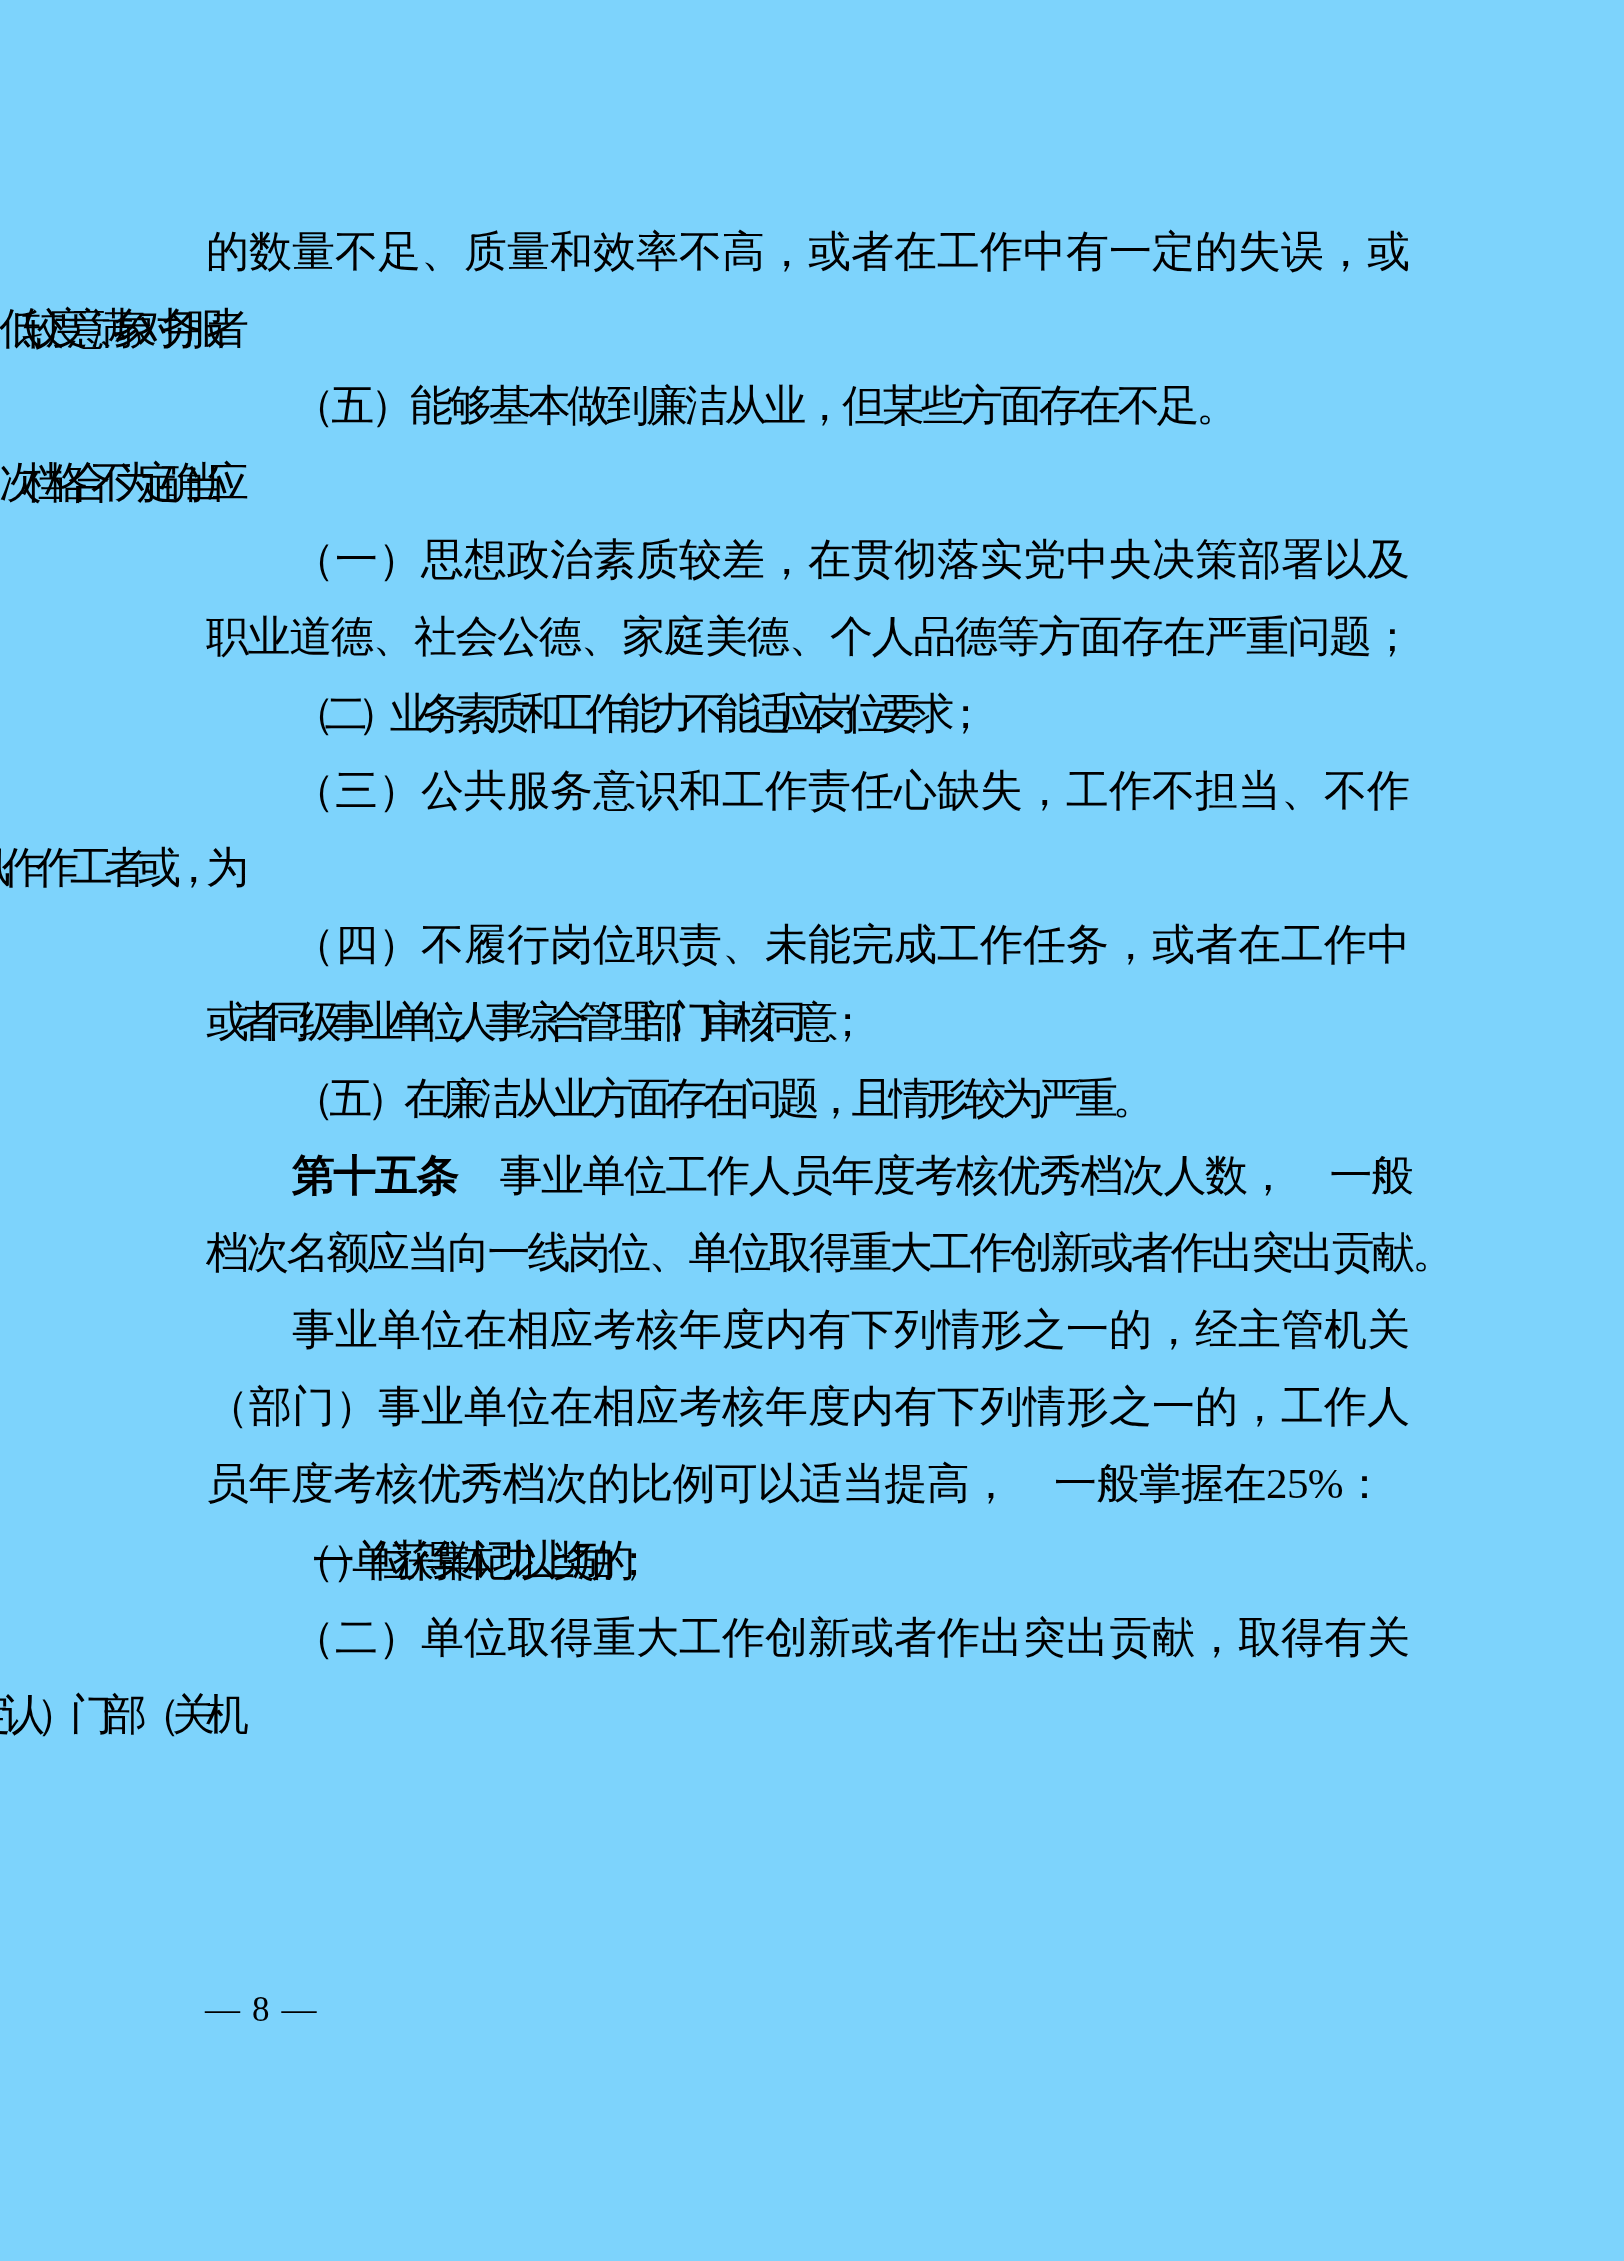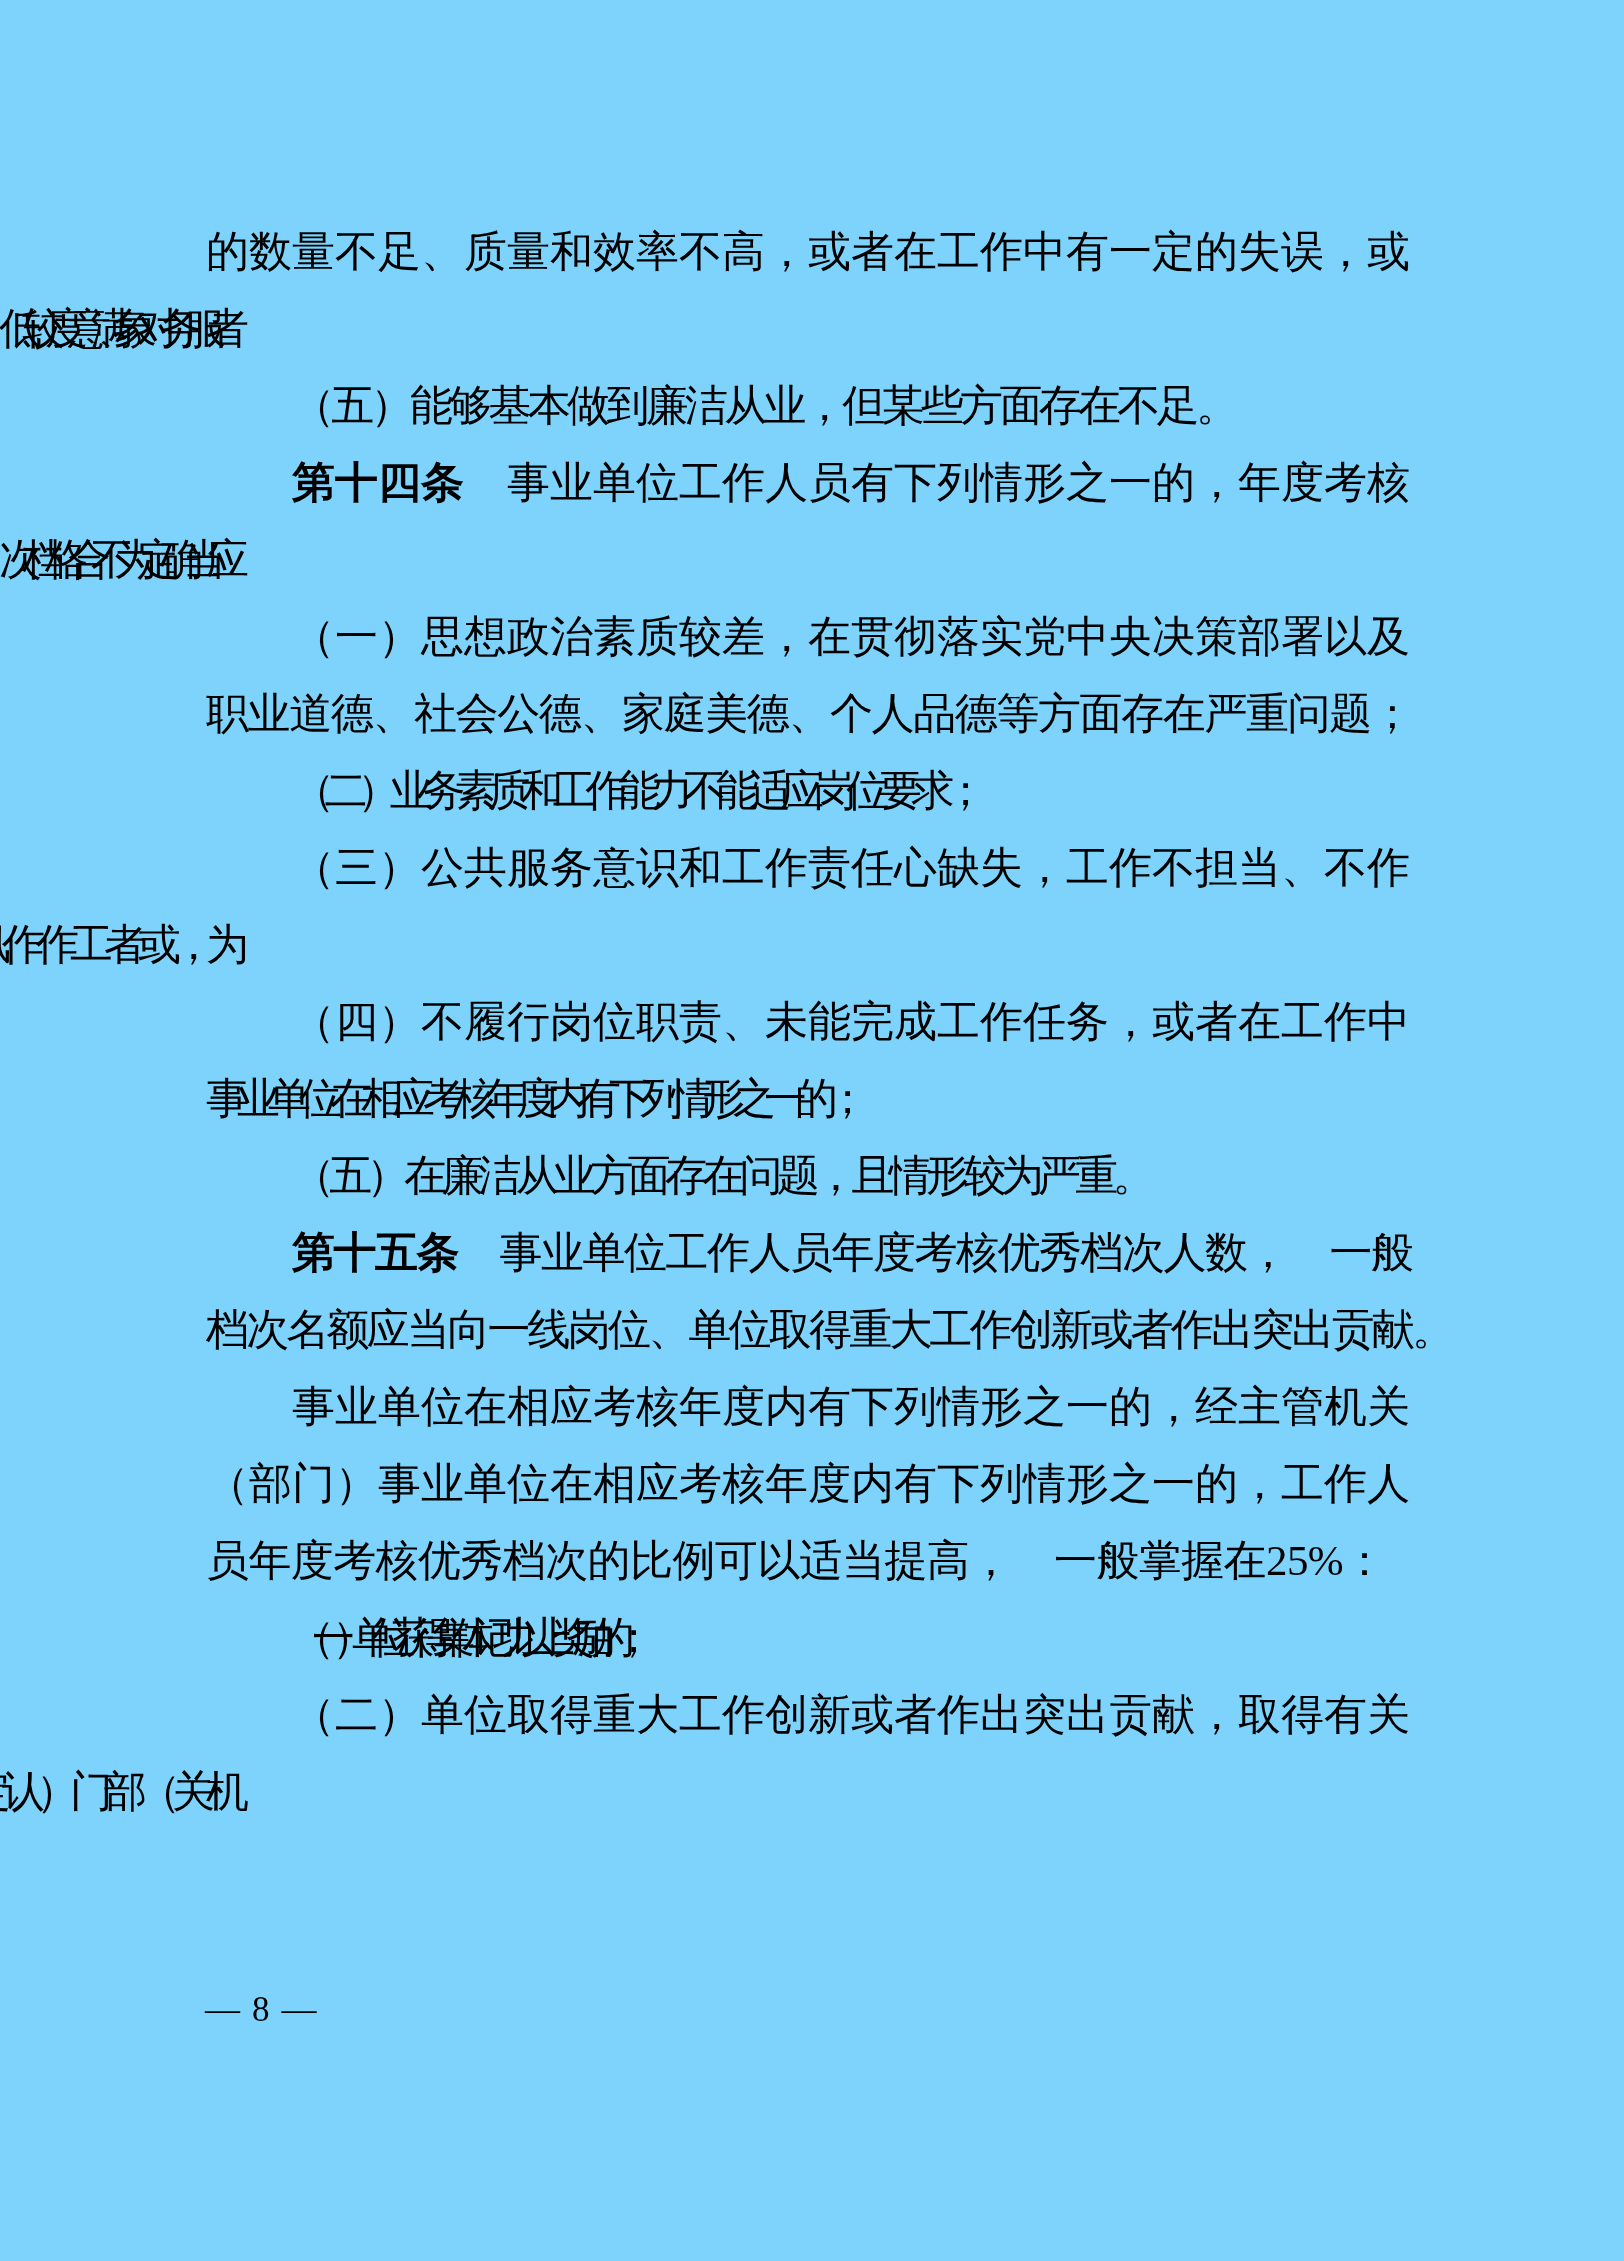--- a/index.html
+++ b/index.html
@@ -71,37 +71,36 @@
 <div class="page">
   <div class="doc-body">
       <div class="paragraph">
         <div class="line stretch"><span class="seg">的数量不足、质量和效率不高，或者在工作中有一定的失误，或</span></div>
         <div class="line" style="letter-spacing: -66px;"><span class="seg">者服务对象满意度较低；</span></div>
       </div>
       <div class="paragraph">
         <div class="line indent" style="letter-spacing: -3.7px;"><span class="seg">（五）能够基本做到廉洁从业，但某些方面存在不足。</span></div>
       </div>
       <div class="paragraph">
-        <div class="line indent stretch"><span class="seg bold">第十四条</span><span class="seg">　事业单位工作人员有下列情形之一的，年度考核</span></div>
         <div class="line" style="letter-spacing: -66px;"><span class="seg">应当确定为不合格档次：</span></div>
       </div>
       <div class="paragraph">
         <div class="line indent stretch"><span class="seg">（一）思想政治素质较差，在贯彻落实党中央决策部署以及</span></div>
         <div class="line" style="letter-spacing: -1.4px;"><span class="seg">职业道德、社会公德、家庭美德、个人品德等方面存在严重问题；</span></div>
       </div>
       <div class="paragraph">
         <div class="line indent" style="letter-spacing: -10.4px;"><span class="seg">（二）业务素质和工作能力不能适应岗位要求；</span></div>
       </div>
       <div class="paragraph">
         <div class="line indent stretch"><span class="seg">（三）公共服务意识和工作责任心缺失，工作不担当、不作</span></div>
         <div class="line" style="letter-spacing: -77px;"><span class="seg">为，或者工作作风差；</span></div>
       </div>
       <div class="paragraph">
         <div class="line indent stretch"><span class="seg">（四）不履行岗位职责、未能完成工作任务，或者在工作中</span></div>
-        <div class="line" style="letter-spacing: -12px;"><span class="seg">事业单位在相应考核年度内有下列情形之一的；</span></div>
+        <div class="line" style="letter-spacing: -12px;"><span class="seg">或者同级事业单位人事综合管理部门审核同意；</span></div>
       </div>
       <div class="paragraph">
         <div class="line indent" style="letter-spacing: -5.7px;"><span class="seg">（五）在廉洁从业方面存在问题，且情形较为严重。</span></div>
       </div>
       <div class="paragraph">
         <div class="line indent stretch" style="letter-spacing: -1.5px;"><span class="seg bold">第十五条</span><span class="seg">　事业单位工作人员年度考核优秀档次人数，　一般</span></div>
         <div class="line" style="letter-spacing: -2.8px;"><span class="seg">档次名额应当向一线岗位、单位取得重大工作创新或者作出突出贡献。</span></div>
       </div>
       <div class="paragraph">
         <div class="line indent stretch"><span class="seg">事业单位在相应考核年度内有下列情形之一的，经主管机关</span></div>

